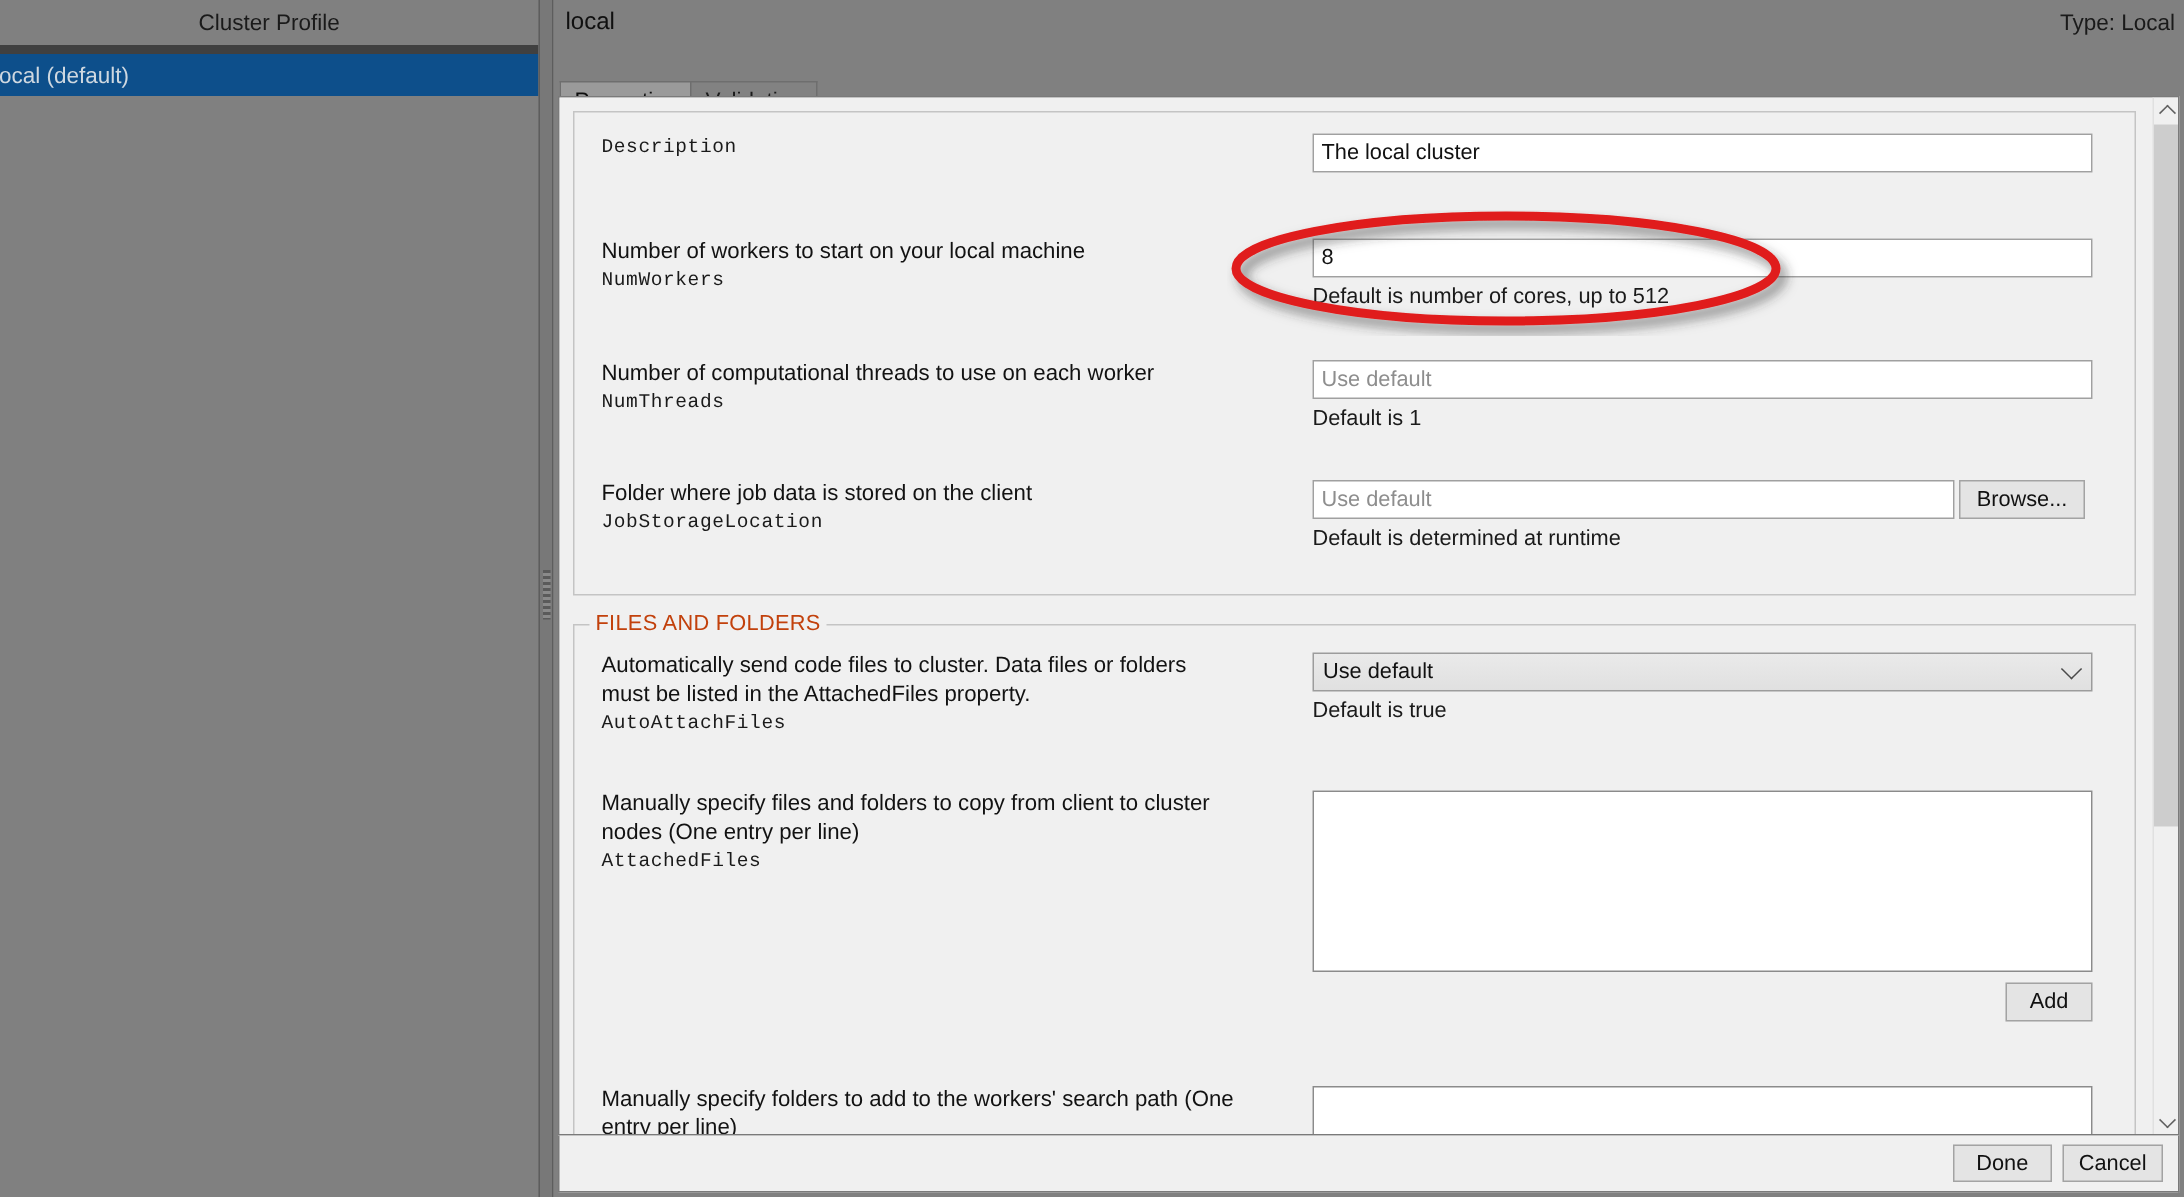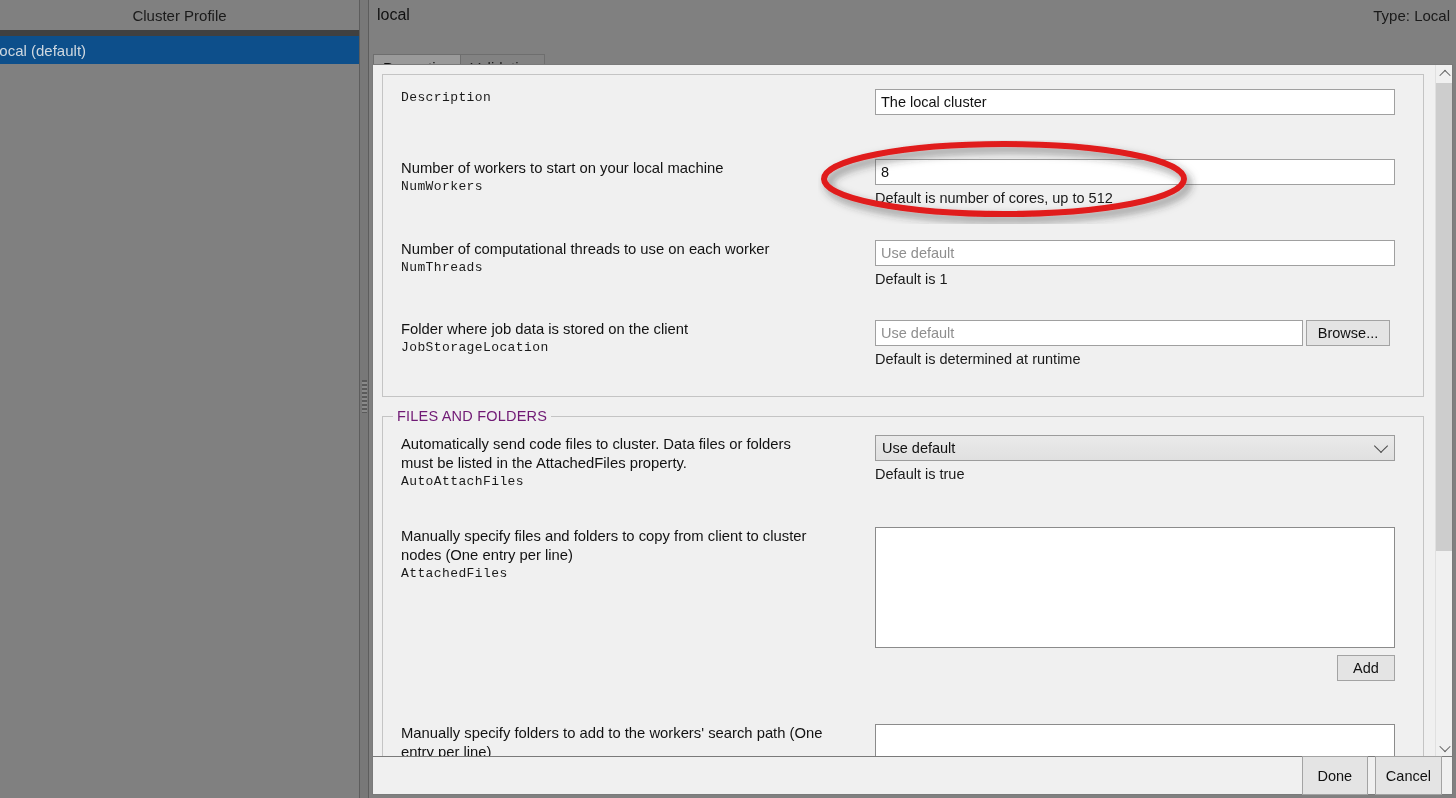--- a/index.html
+++ b/index.html
@@ -121,21 +121,21 @@
     border: 1px solid #c4c4c4;
     background: #f0f0f0;
     box-sizing: border-box;
   }
   .groupbox.plain { border: 1px solid #c4c4c4; }
   .gb-legend {
     position: absolute; top: -9px; left: 10px;
     background: #f0f0f0;
     padding: 0 4px;
     font-size: 14.5px;
-    color: #701a75;
+    color: #c2410c;
     letter-spacing: 0.2px;
   }
 
   
   .prop-row {
     position: relative;
     display: flex;
     padding: 0;
   }
   .label-col {
@@ -257,21 +257,21 @@
     position: absolute; left: 3px; top: 757px;
     width: 1081px; height: 38px;
     background: #f0f0f0;
     border: 1px solid #7a7a7a;
     border-top: none;
     box-sizing: border-box;
     display: flex; align-items: center; justify-content: flex-end;
     padding-right: 10px;
     gap: 7px;
   }
-  #bottom-bar .btn { min-width: 66px; height: 39px; text-align: center; }
+  #bottom-bar .btn { min-width: 66px; height: 25px; text-align: center; }
 
   
   #annot {
     position: absolute;
     left: 818px; top: 140px;
     width: 382px; height: 84px;
     pointer-events: none;
   }
 </style>
 </head>

